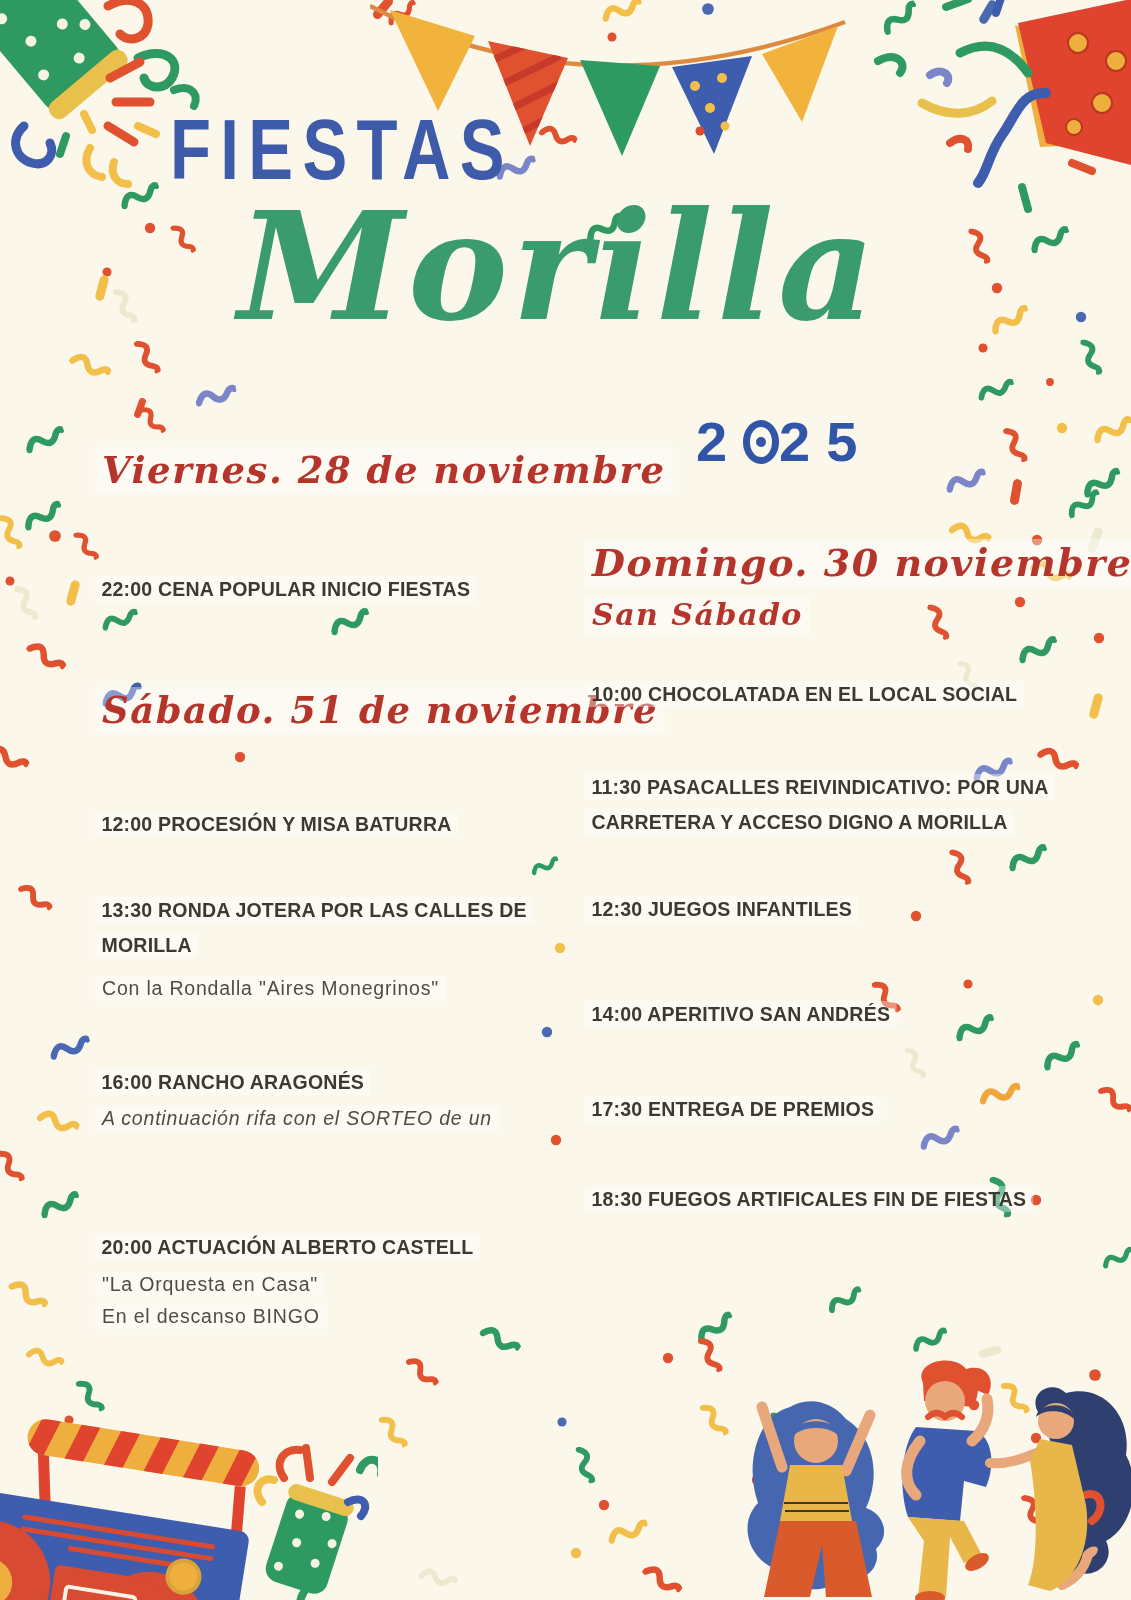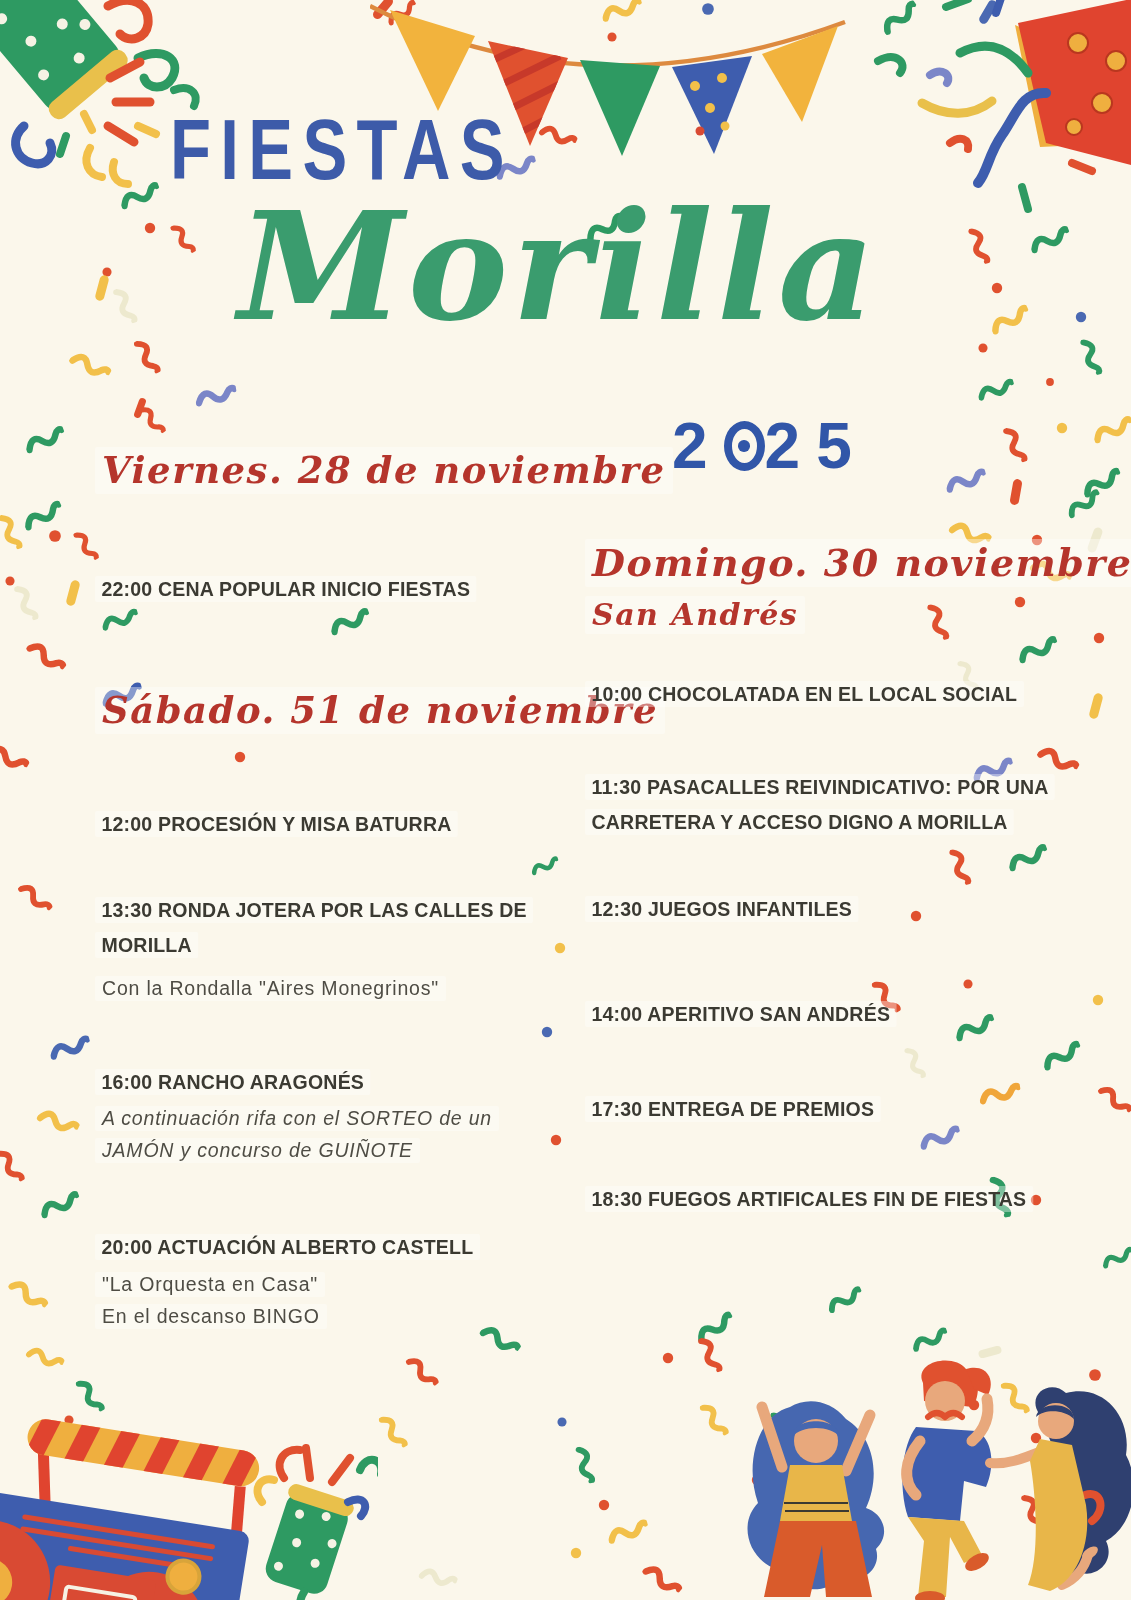--- a/index.html
+++ b/index.html
@@ -14,21 +14,21 @@
   .cf{position:absolute;}
   .cf-dot{width:13px;height:13px;border-radius:50%;}
   .cf-cap{width:9px;height:26px;border-radius:5px;}
   
   .title-fiestas{position:absolute;left:170px;top:106px;font-size:86px;font-weight:bold;
     color:#3D5BA9;letter-spacing:12px;line-height:1;transform:scaleX(0.78);transform-origin:left top;
     white-space:nowrap;}
   .title-morilla{position:absolute;left:238px;top:176px;font-family:"DejaVu Serif",serif;
     font-style:italic;font-weight:bold;font-size:150px;line-height:1.2;color:#3A9C6E;
     letter-spacing:4px;white-space:nowrap;}
-  .title-year{position:absolute;left:672px;top:414px;font-size:64px;font-weight:bold;
+  .title-year{position:absolute;left:696px;top:414px;font-size:56px;font-weight:bold;
     color:#3156A8;letter-spacing:16px;line-height:1;white-space:nowrap;}
   .bullseye{display:inline-block;width:0.64em;height:0.78em;border:0.135em solid currentColor;
     border-radius:50%;position:relative;vertical-align:-0.045em;box-sizing:border-box;}
   .bullseye::after{content:'';position:absolute;left:50%;top:50%;width:0.18em;height:0.18em;
     margin:-0.09em 0 0 -0.09em;background:currentColor;border-radius:50%;}
   
   .day-header{position:absolute;font-family:"DejaVu Serif",serif;font-style:italic;font-weight:bold;
     color:#B5352C;letter-spacing:1.5px;white-space:nowrap;line-height:1.2;}
   .day-header .band, .ev-line .band, .note-line .band{background:rgba(255,255,255,0.38);
     padding:1px 7px 2px 7px;border-radius:2px;}
@@ -701,36 +701,35 @@
     </div>
     <div class="note-block" style="left:95px;top:976px;">
       <div class="note-line"><span class="band">Con la Rondalla "Aires Monegrinos"</span></div>
     </div>
 
     <div class="ev-block" style="left:95px;top:1068px;">
       <div class="ev-line"><span class="band">16:00 RANCHO ARAGONÉS</span></div>
     </div>
     <div class="note-block" style="left:95px;top:1106px;font-style:italic;">
       <div class="note-line"><span class="band">A continuación rifa con el SORTEO de un</span></div>
-      <div class="note-line"><span class="band">JAMÓN y concurso de GUIÑOTE</span></div>
     </div>
 
     <div class="ev-block" style="left:95px;top:1233px;">
       <div class="ev-line"><span class="band">20:00 ACTUACIÓN ALBERTO CASTELL</span></div>
     </div>
     <div class="note-block" style="left:95px;top:1272px;">
       <div class="note-line"><span class="band">"La Orquesta en Casa"</span></div>
       <div class="note-line"><span class="band">En el descanso BINGO</span></div>
     </div>
 
     <div class="day-header" style="left:585px;top:540px;font-size:38px;">
       <span class="band">Domingo. 30 noviembre.</span>
     </div>
     <div class="day-header" style="left:585px;top:597px;font-size:30px;">
-      <span class="band">San Andrés</span>
+      <span class="band">San Sábado</span>
     </div>
 
     <div class="ev-block" style="left:585px;top:680px;">
       <div class="ev-line"><span class="band">10:00 CHOCOLATADA EN EL LOCAL SOCIAL</span></div>
     </div>
 
     <div class="ev-block" style="left:585px;top:773px;">
       <div class="ev-line"><span class="band">11:30 PASACALLES REIVINDICATIVO: POR UNA</span></div>
       <div class="ev-line"><span class="band">CARRETERA Y ACCESO DIGNO A MORILLA</span></div>
     </div>

